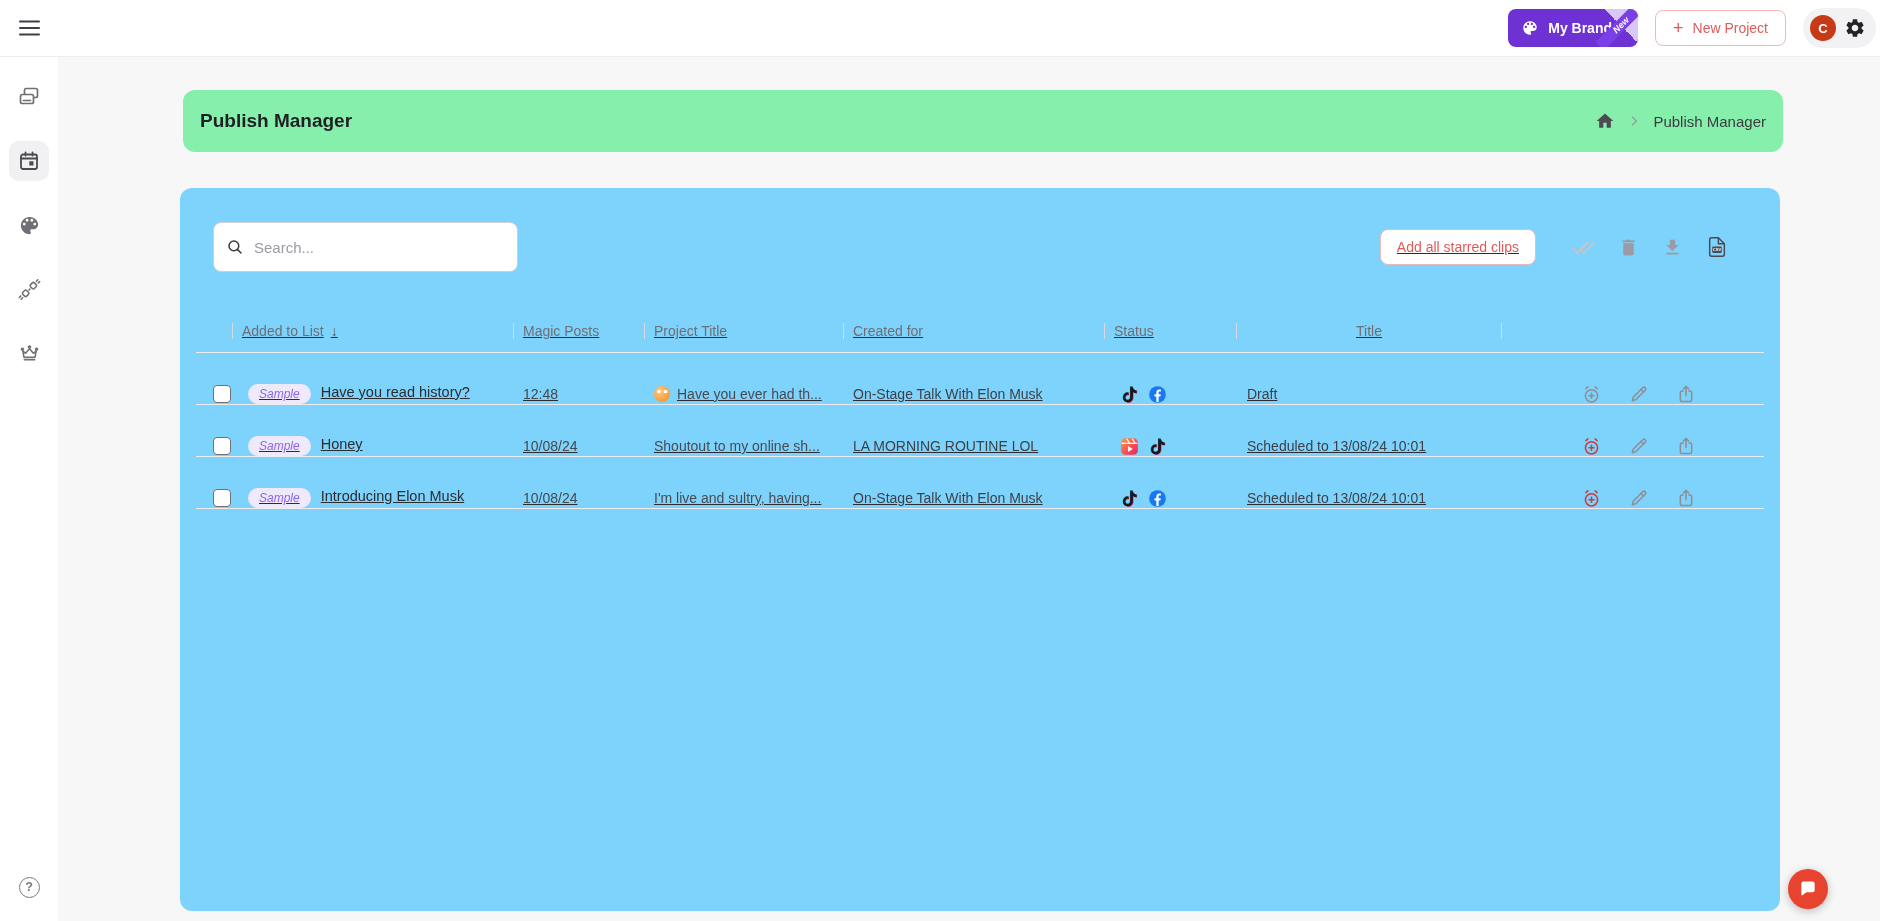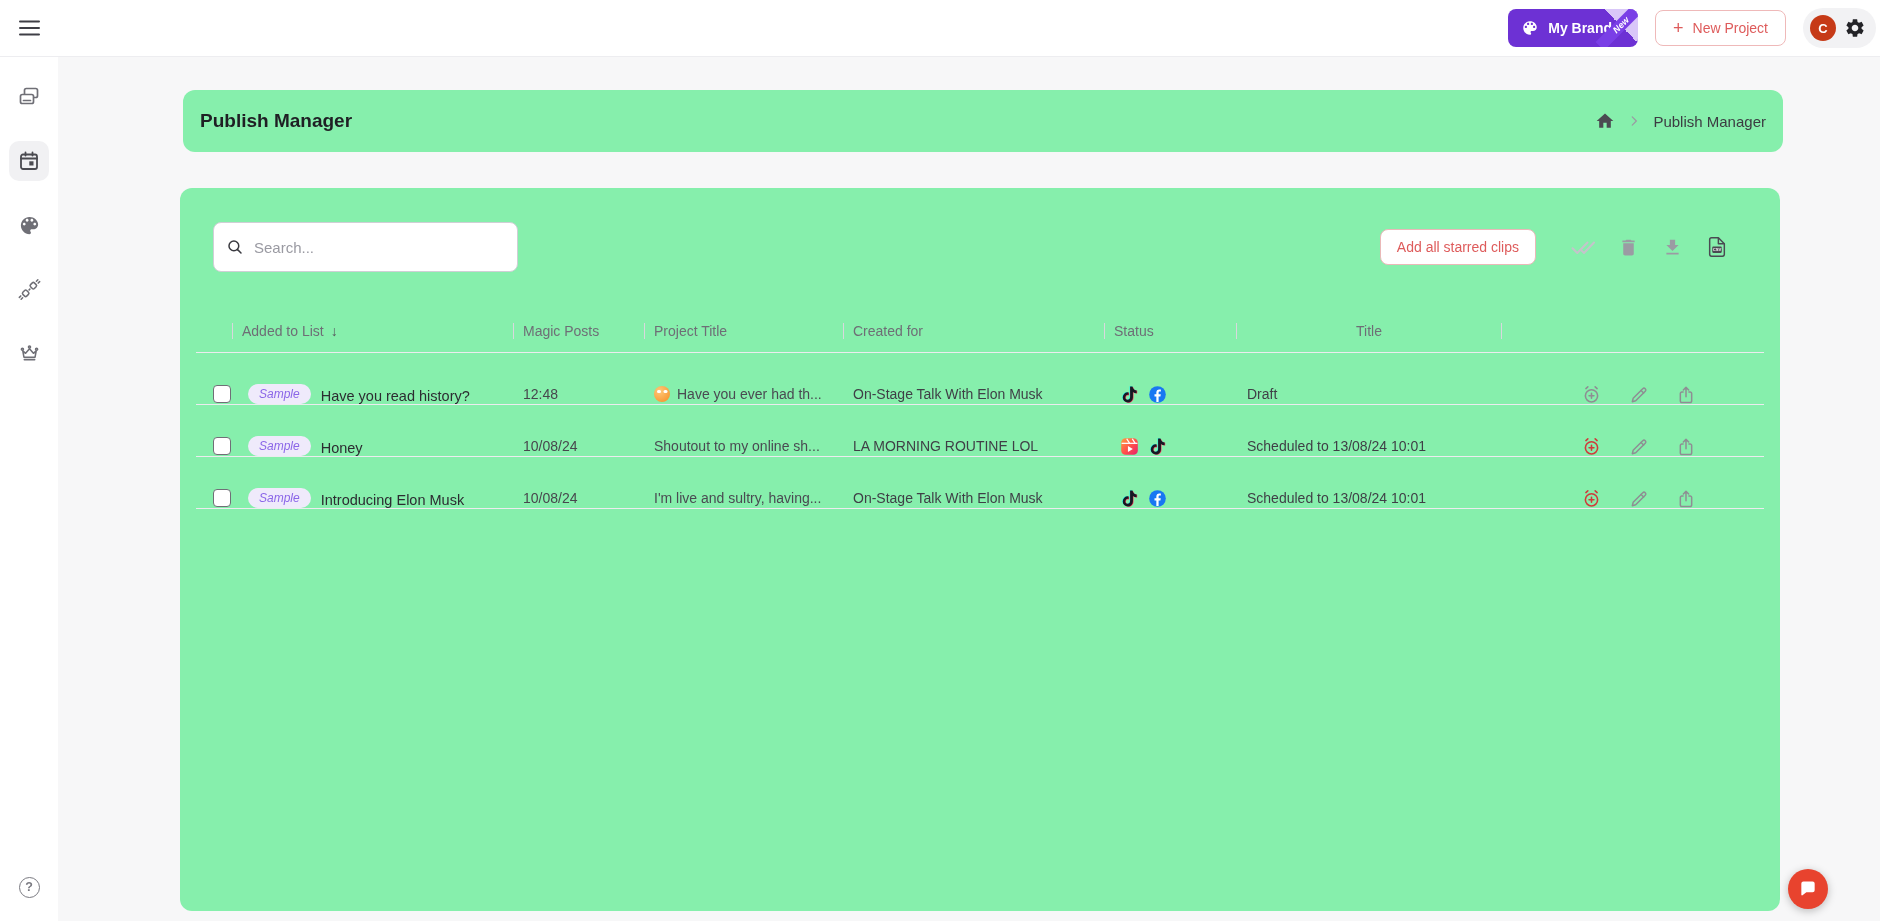--- a/index.html
+++ b/index.html
@@ -79,21 +79,21 @@
     background:#86efac; border-radius:12px;
     display:flex; align-items:center; justify-content:space-between;
     padding:0 17px; 
   }
   .page-title { font-size:19px; font-weight:600; color:#1f1f24; }
   .breadcrumb { display:flex; align-items:center; gap:12px; }
   .breadcrumb-current { font-size:15px; color:#3c3c42; }
 
   .main-card {
     position:absolute; left:180px; top:188px; width:1600px; height:723px;
-    background:#86efac; border-radius:12px; padding:34px 16px 0 16px;
+    background:#7dd3fc; border-radius:12px; padding:34px 16px 0 16px;text-decoration:underline;
   }
 
   
   .toolbar-row { display:flex; align-items:center; justify-content:space-between; padding:0 17px 0 17px; }
   .search-wrap { position:relative; width:305px; height:50px; }
   .search-wrap svg { position:absolute; left:13px; top:16px; }
   .search-input {
     width:100%; height:100%; border:1px solid #cfcfd5; border-radius:8px;
     padding:0 12px 0 40px; font-size:15px; color:#2c2c31; outline:none;
     font-family:inherit; background:#fff;
@@ -124,21 +124,21 @@
   }
   .th.no-pipe::before { display:none; }
   .th.th-action { justify-content:center; padding-left:0; }
   .th.th-action::after {
     content:""; position:absolute; right:0; top:50%; transform:translateY(-50%);
     width:1px; height:16px; background:#d8d8dd;
   }
   .sort-arrow { margin-left:7px; font-size:14px; color:#55555c; }
 
   .trow { height:52px; border-bottom:1px solid #ececef; }
-  .cell { display:flex; align-items:flex-end; min-width:0; padding-left:10px; font-size:14px; color:#47474d; white-space:nowrap; overflow:hidden;margin-top:31px; }
+  .cell { display:flex; align-items:flex-start; min-width:0; padding-left:10px; font-size:14px; color:#47474d; white-space:nowrap; overflow:hidden;margin-top:31px; }
   .c-check { padding-left:17px; }
   .checkbox {
     width:18px; height:18px; border:1.6px solid #6f6f76; border-radius:4px; background:#fff;
     display:inline-block; cursor:pointer;
   }
   .c-clip { gap:10px; padding-left:16px; }
   .badge {
     background:#EFEAFB; color:#8B66E8; font-style:italic; font-size:12px;
     padding:3px 11px; border-radius:11px; flex:none;
   }

